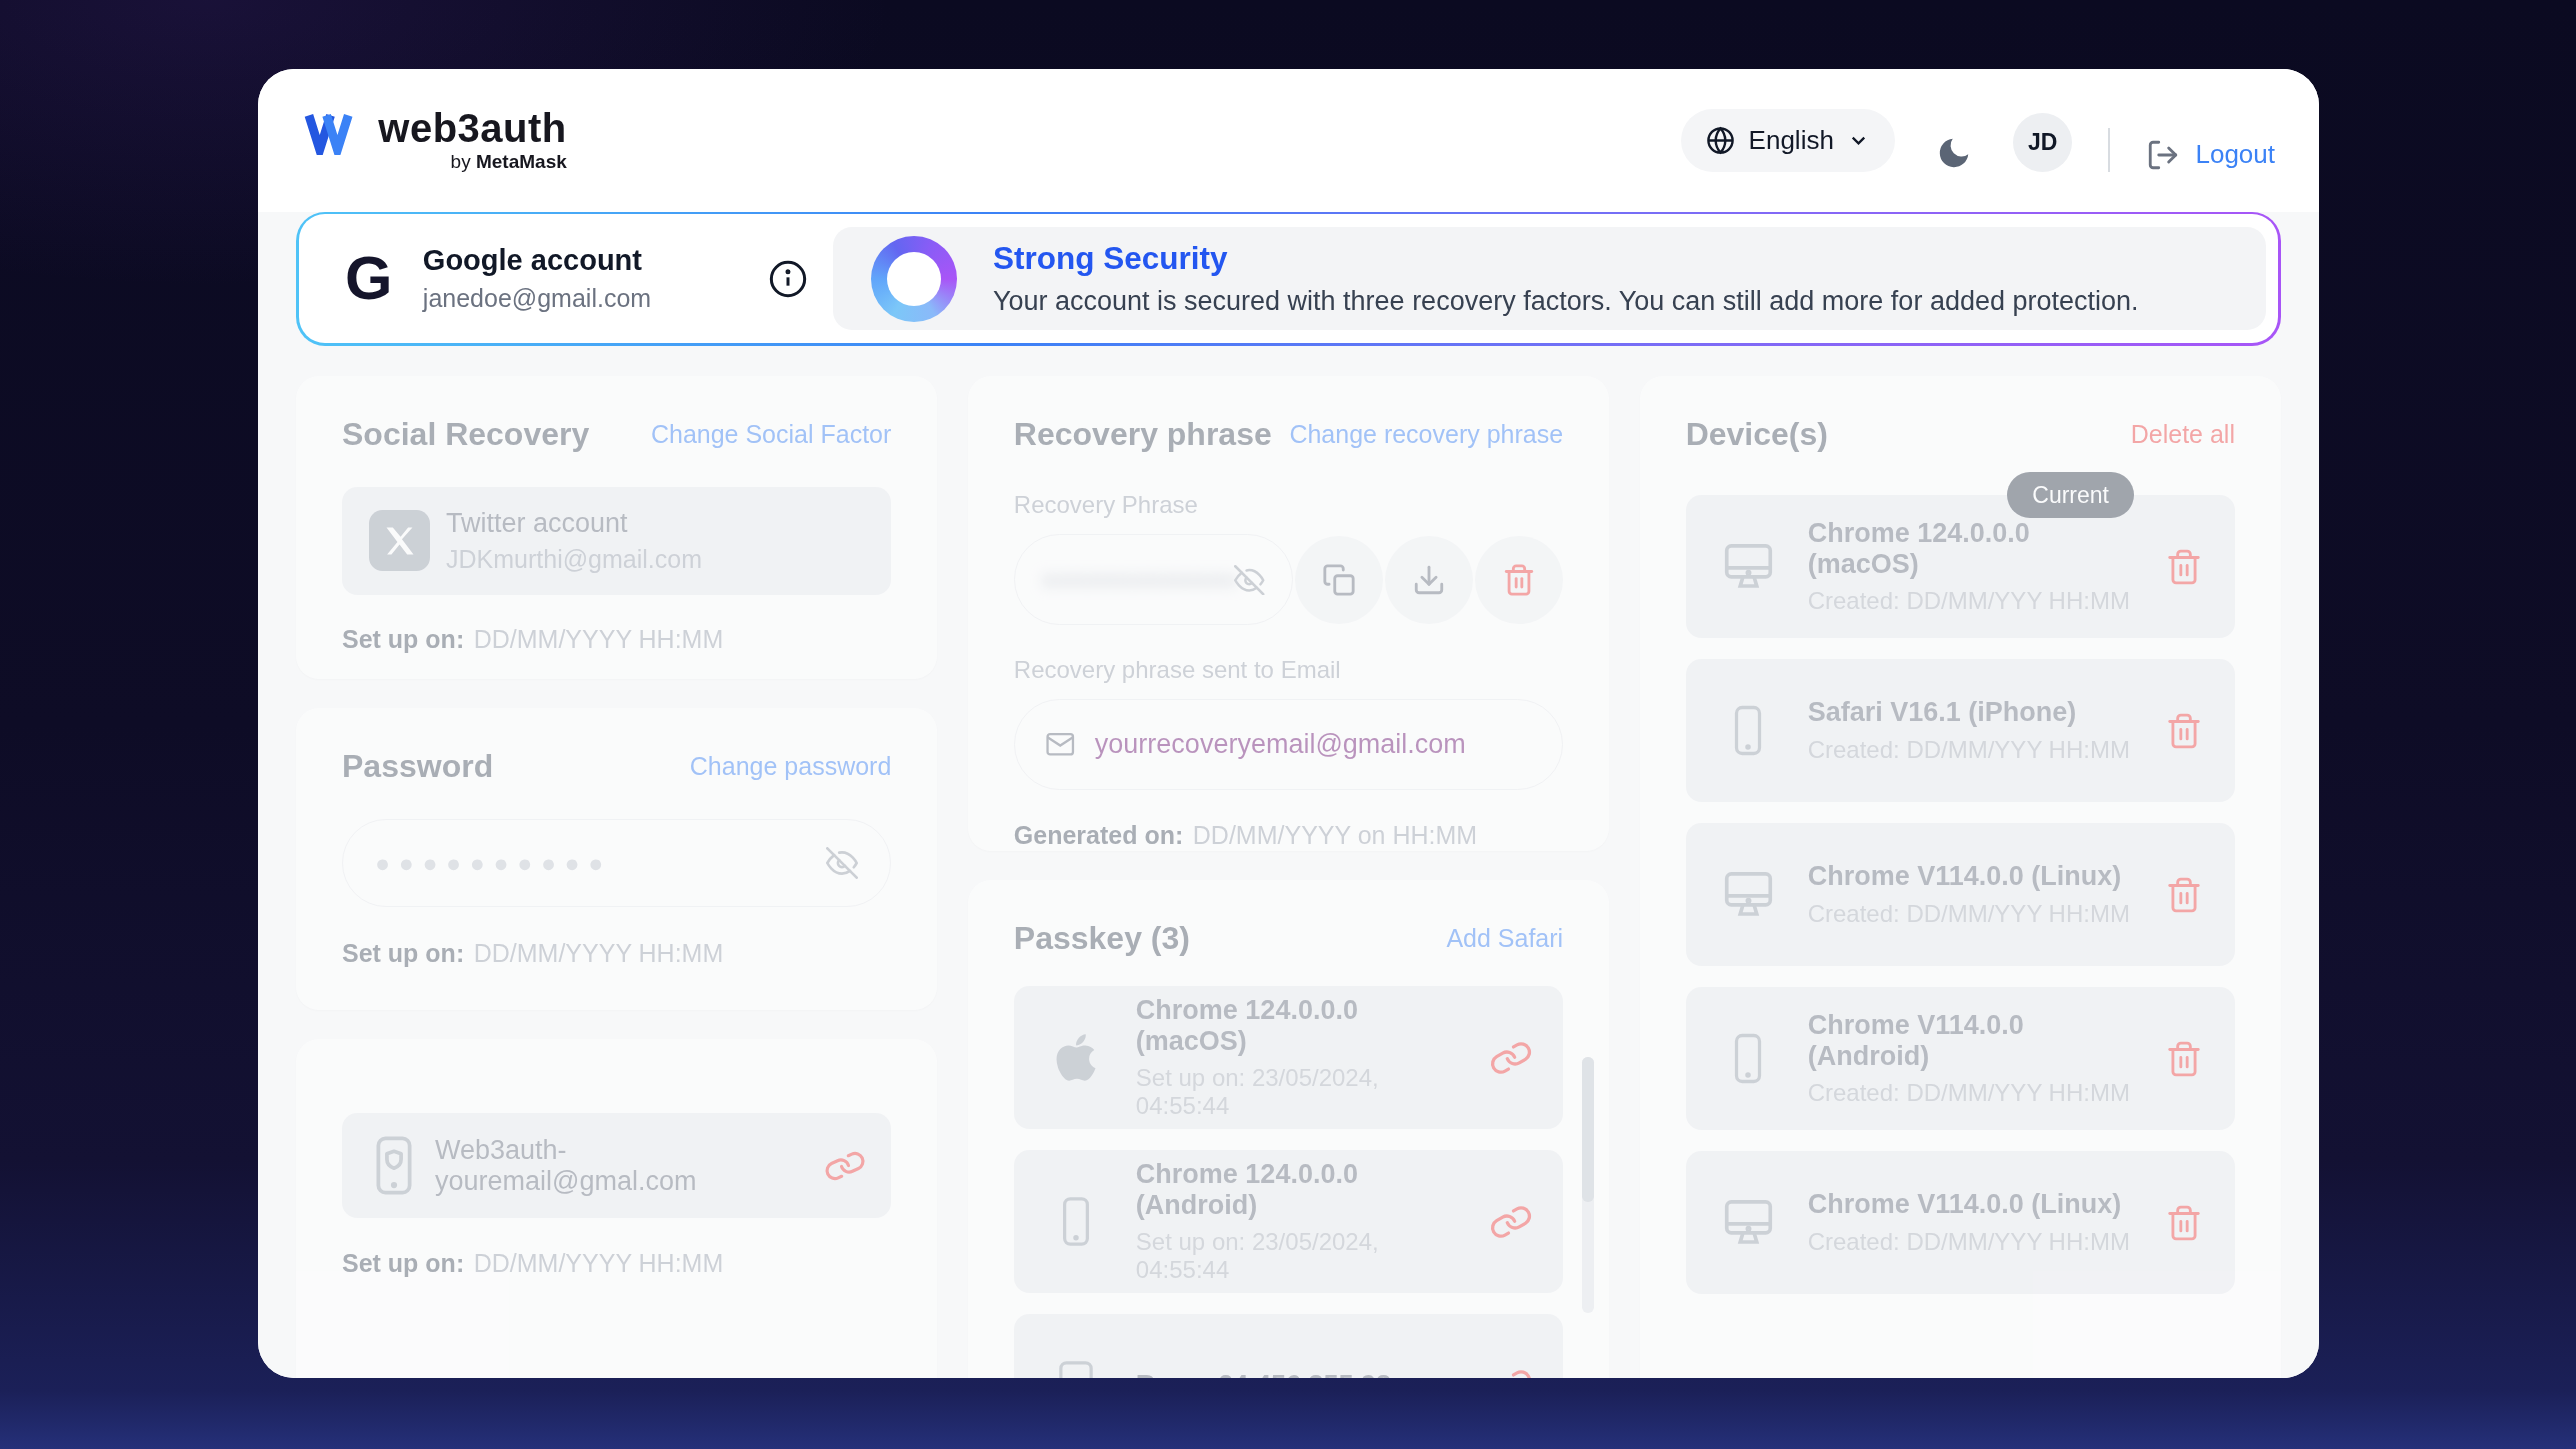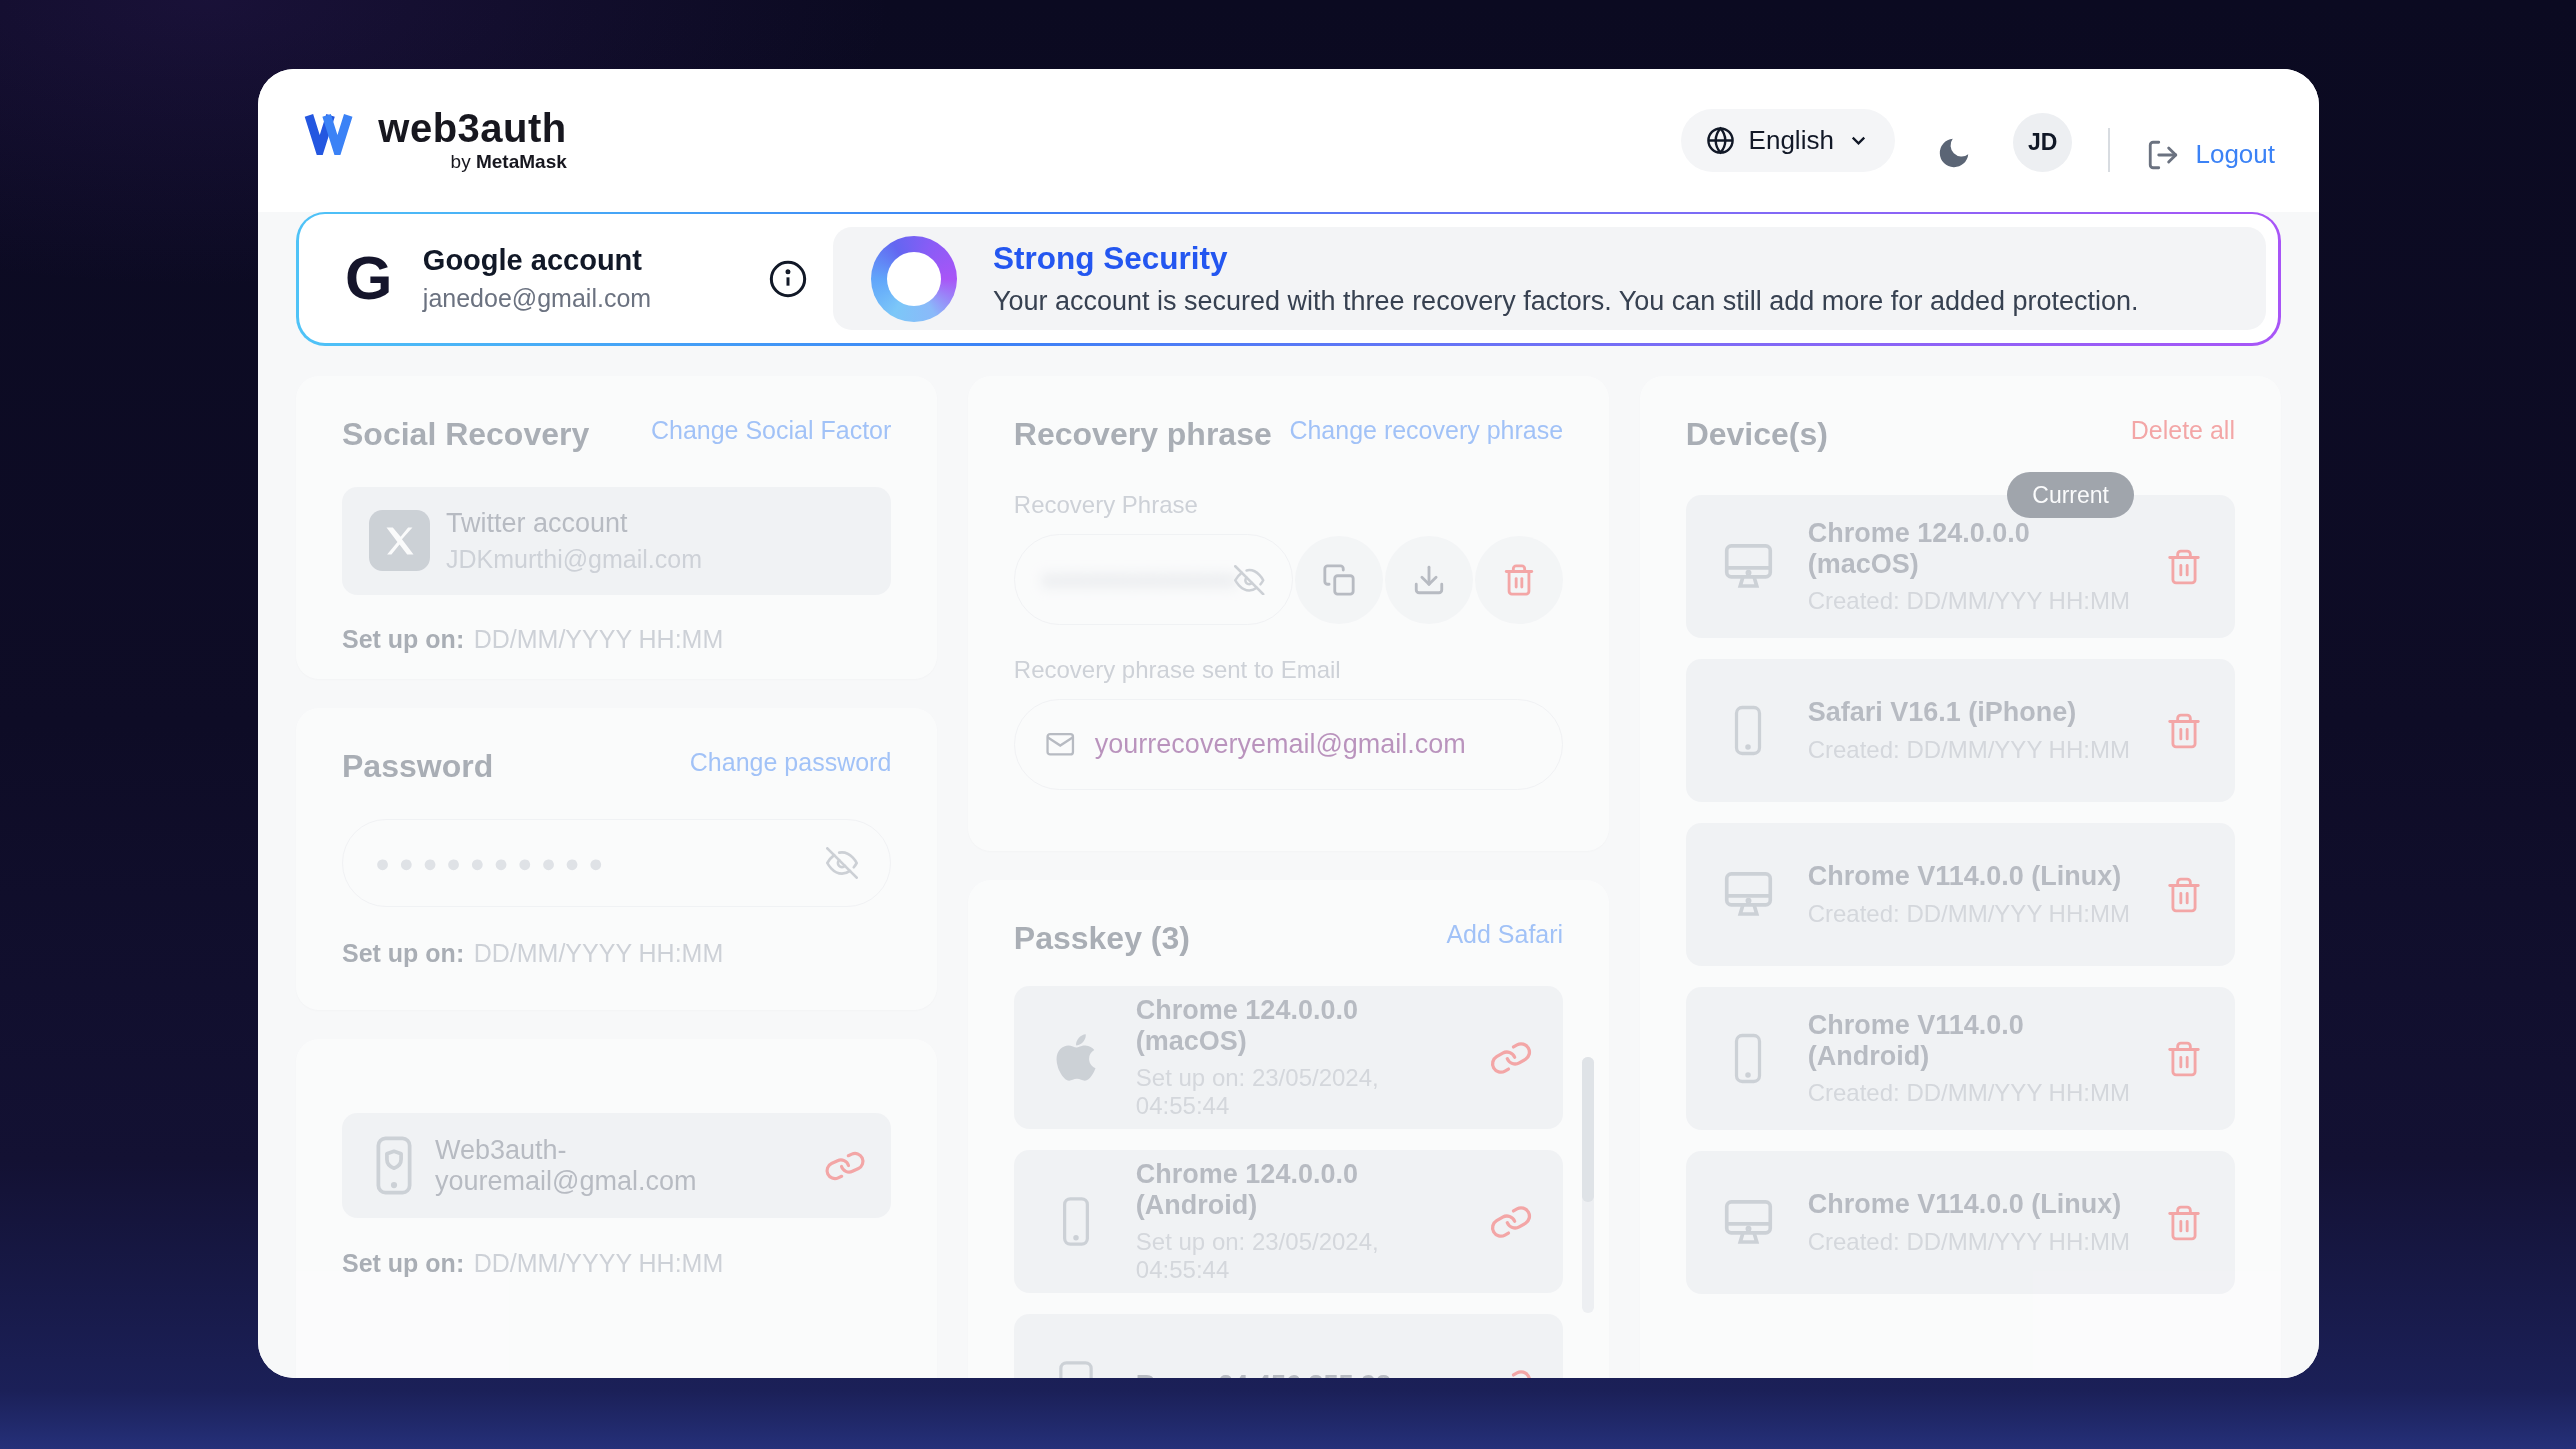--- a/index.html
+++ b/index.html
@@ -49,21 +49,21 @@
   .donut{ width:86px; height:86px; border-radius:50%; flex-shrink:0;
     background:conic-gradient(from 210deg,#7cc7f8,#60a5fa,#6366f1,#8b5cf6,#a855f7,#8ab9f9,#7cc7f8); position:relative; }
   .donut::after{ content:""; position:absolute; inset:16px; background:#fff; border-radius:50%; }
   .sec-title{ font-size:31.5px; font-weight:700; color:#2356f0; }
   .sec-desc{ font-size:27px; color:#374151; margin-top:8.6px; }
 
   
   .columns{ display:grid; grid-template-columns:1fr 1fr 1fr; gap:29px 30.5px; height:966px; opacity:.45; }
   .col{ display:flex; flex-direction:column; gap:29px; }
   .panel{ background:#fff; border-radius:23px; padding:40px 46px; box-shadow:0 1px 2.9px rgba(16,24,40,.05); position:relative; }
-  .panel-head{ display:flex; align-items:flex-start; justify-content:space-between; }
+  .panel-head{ display:flex; align-items:center; justify-content:space-between; }
   .panel-title{ font-size:32px; font-weight:700; color:#4b5563; }
   .panel-link{ font-size:25px; font-weight:500; color:#3b82f6; cursor:pointer; }
   .panel-link.danger{ color:#ef4444; }
   .grow{ flex:1; }
 
   .item-box{ background:#e9ecf0; border-radius:15.3px; display:flex; align-items:center; gap:16px; padding:21px 27px; margin-top:34px; }
   .x-badge{ width:61px; height:61px; border-radius:13.4px; background:#9aa2ad; display:flex; align-items:center; justify-content:center; flex-shrink:0; }
   .it-title{ font-size:27px; color:#6b7280; }
   .it-sub{ font-size:25px; color:#9ca3af; margin-top:5.7px; }
   .setup-row{ margin-top:30.5px; font-size:25px; }
@@ -292,20 +292,23 @@
               </div>
             </div>
             <div class="field-label mt32">Recovery phrase sent to Email</div>
             <div class="email-input mt16">
               <svg width="30.5" height="30.5" viewBox="0 0 24 24" fill="none" stroke="#6b7280" stroke-width="1.8">
                   <rect x="2" y="4" width="20" height="16" rx="2"></rect>
                   <polyline points="22,6.5 12,13 2,6.5"></polyline>
                 </svg>
               <span>yourrecoveryemail@gmail.com</span>
             </div>
+            <div class="setup-row">
+              <b>Generated on:</b><span>DD/MM/YYYY on HH:MM</span>
+            </div>
           </div>
 
           <div class="panel grow passkey-panel">
             <div class="panel-head">
               <div class="panel-title">Passkey (3)</div>
               <div class="panel-link">Add Safari</div>
             </div>
             <div class="list">
 
             <div class="rowi" data-icon="apple">

